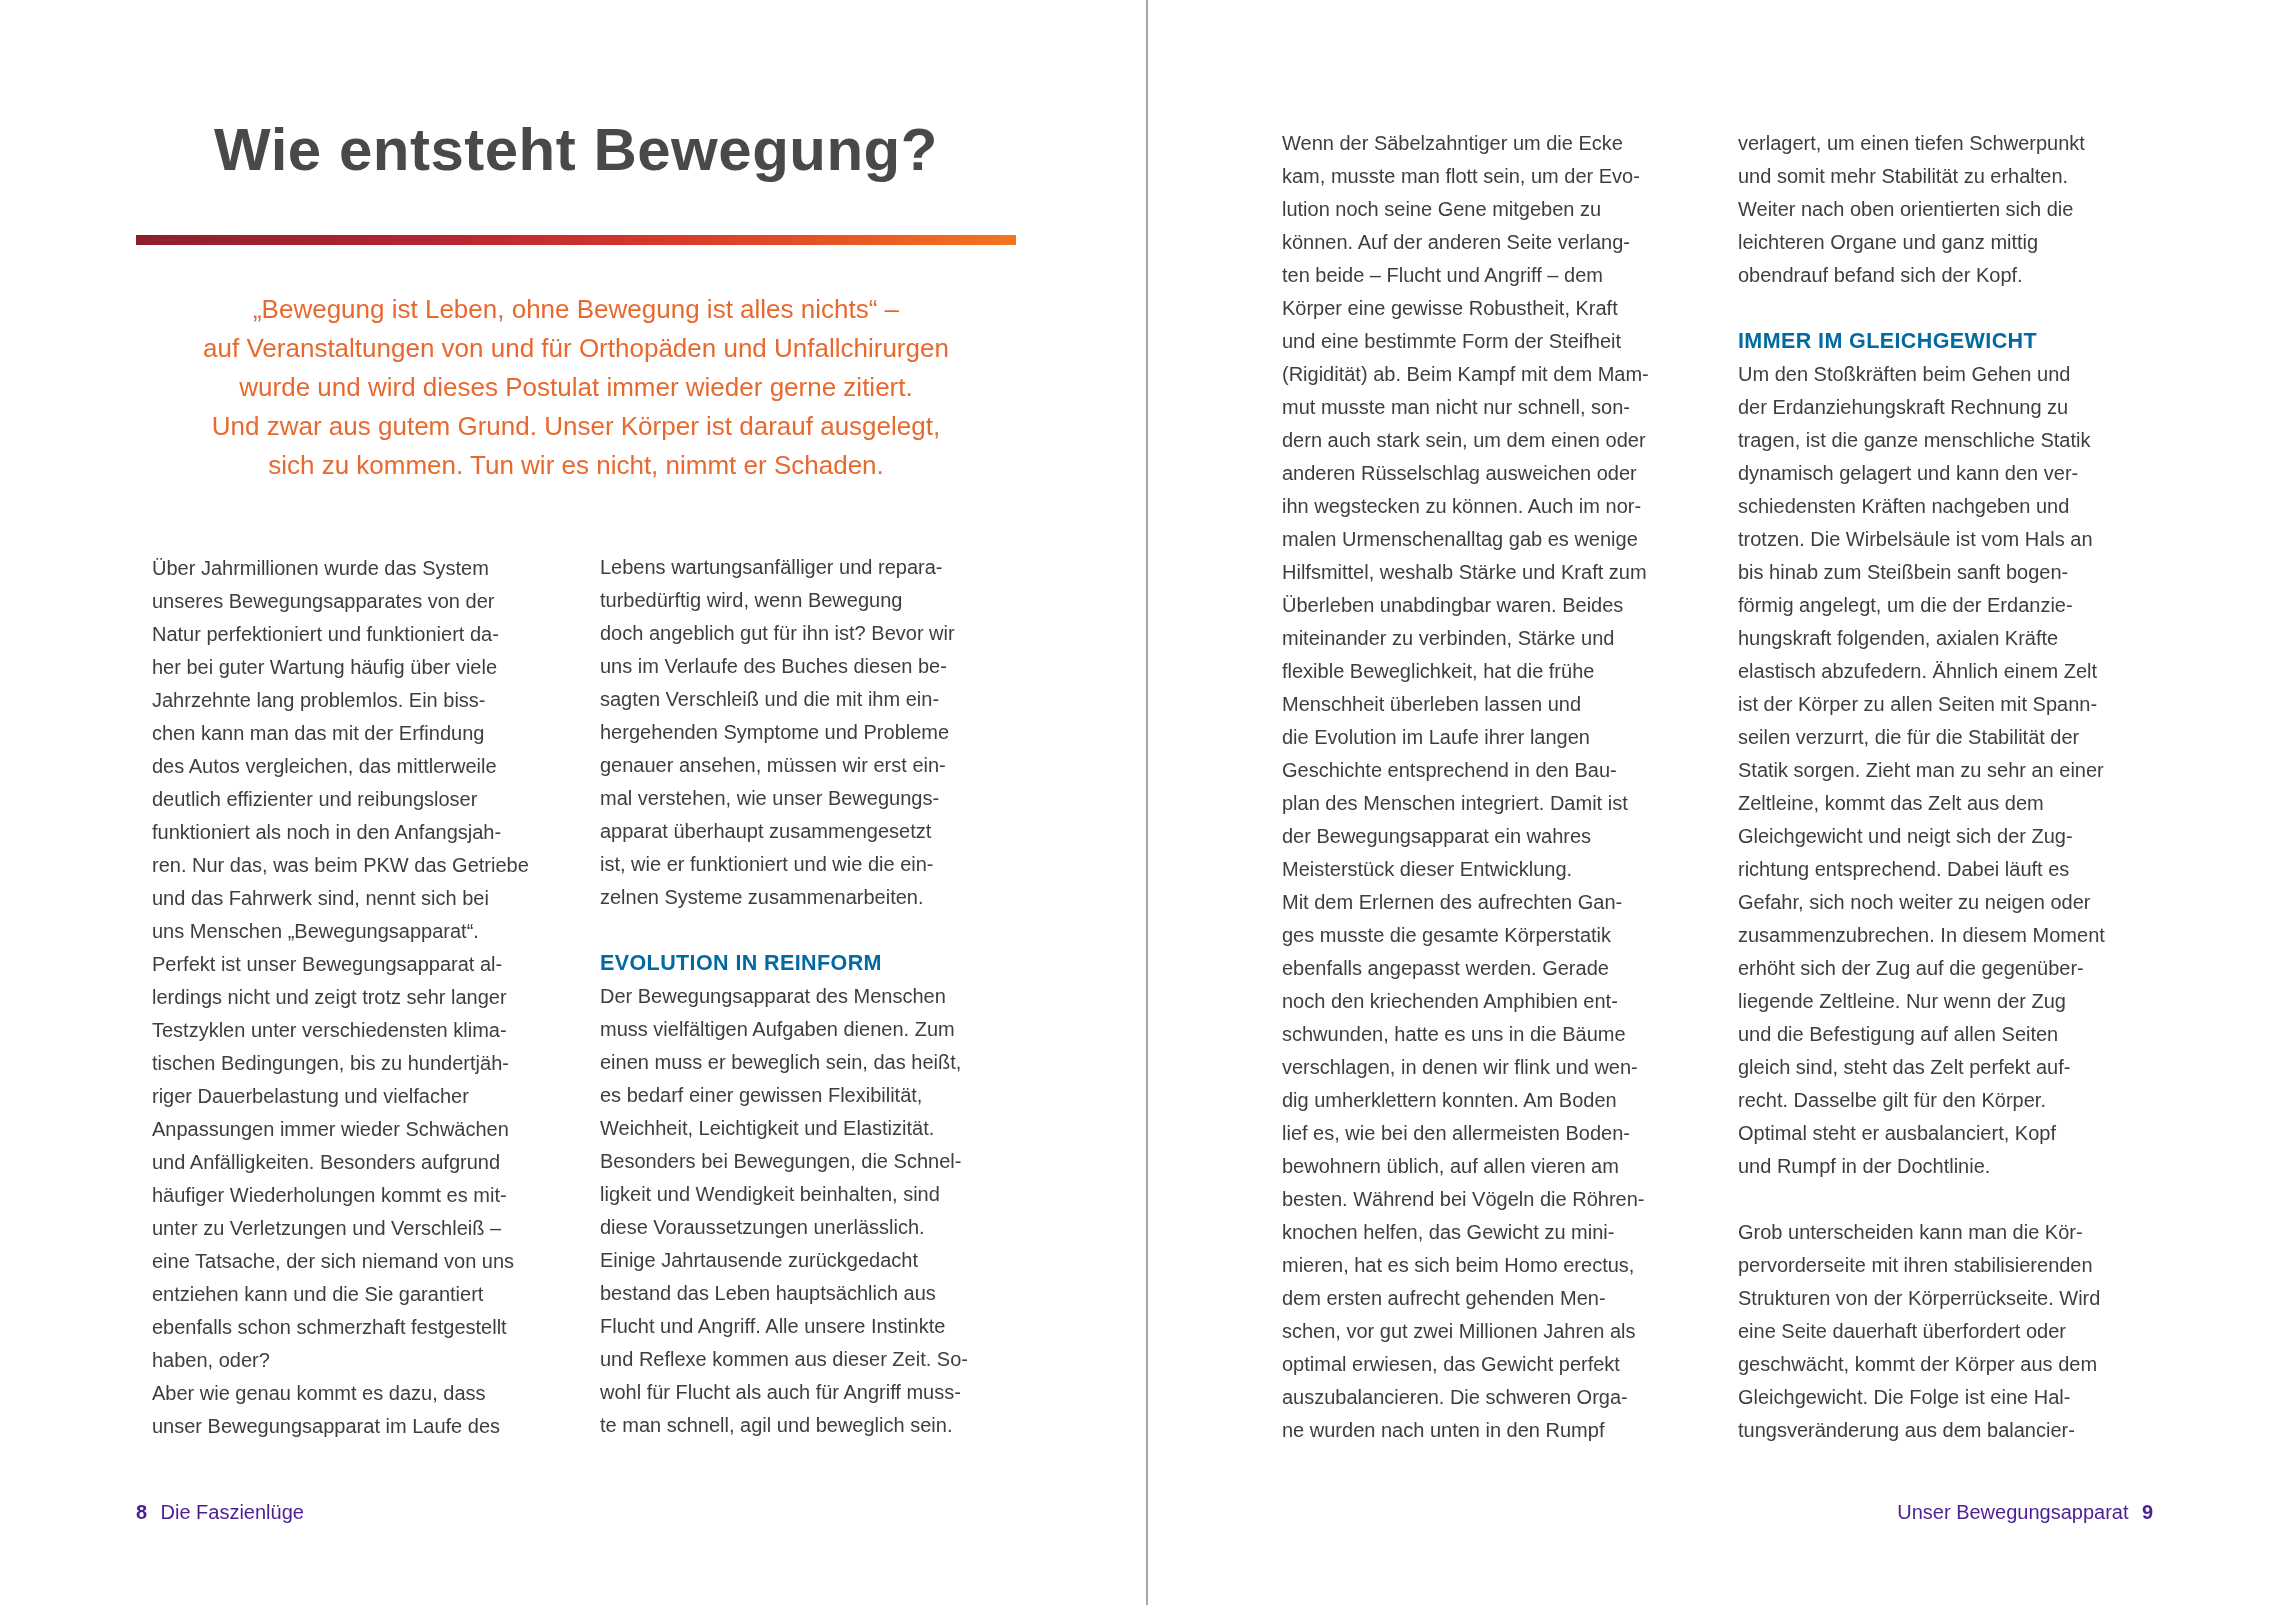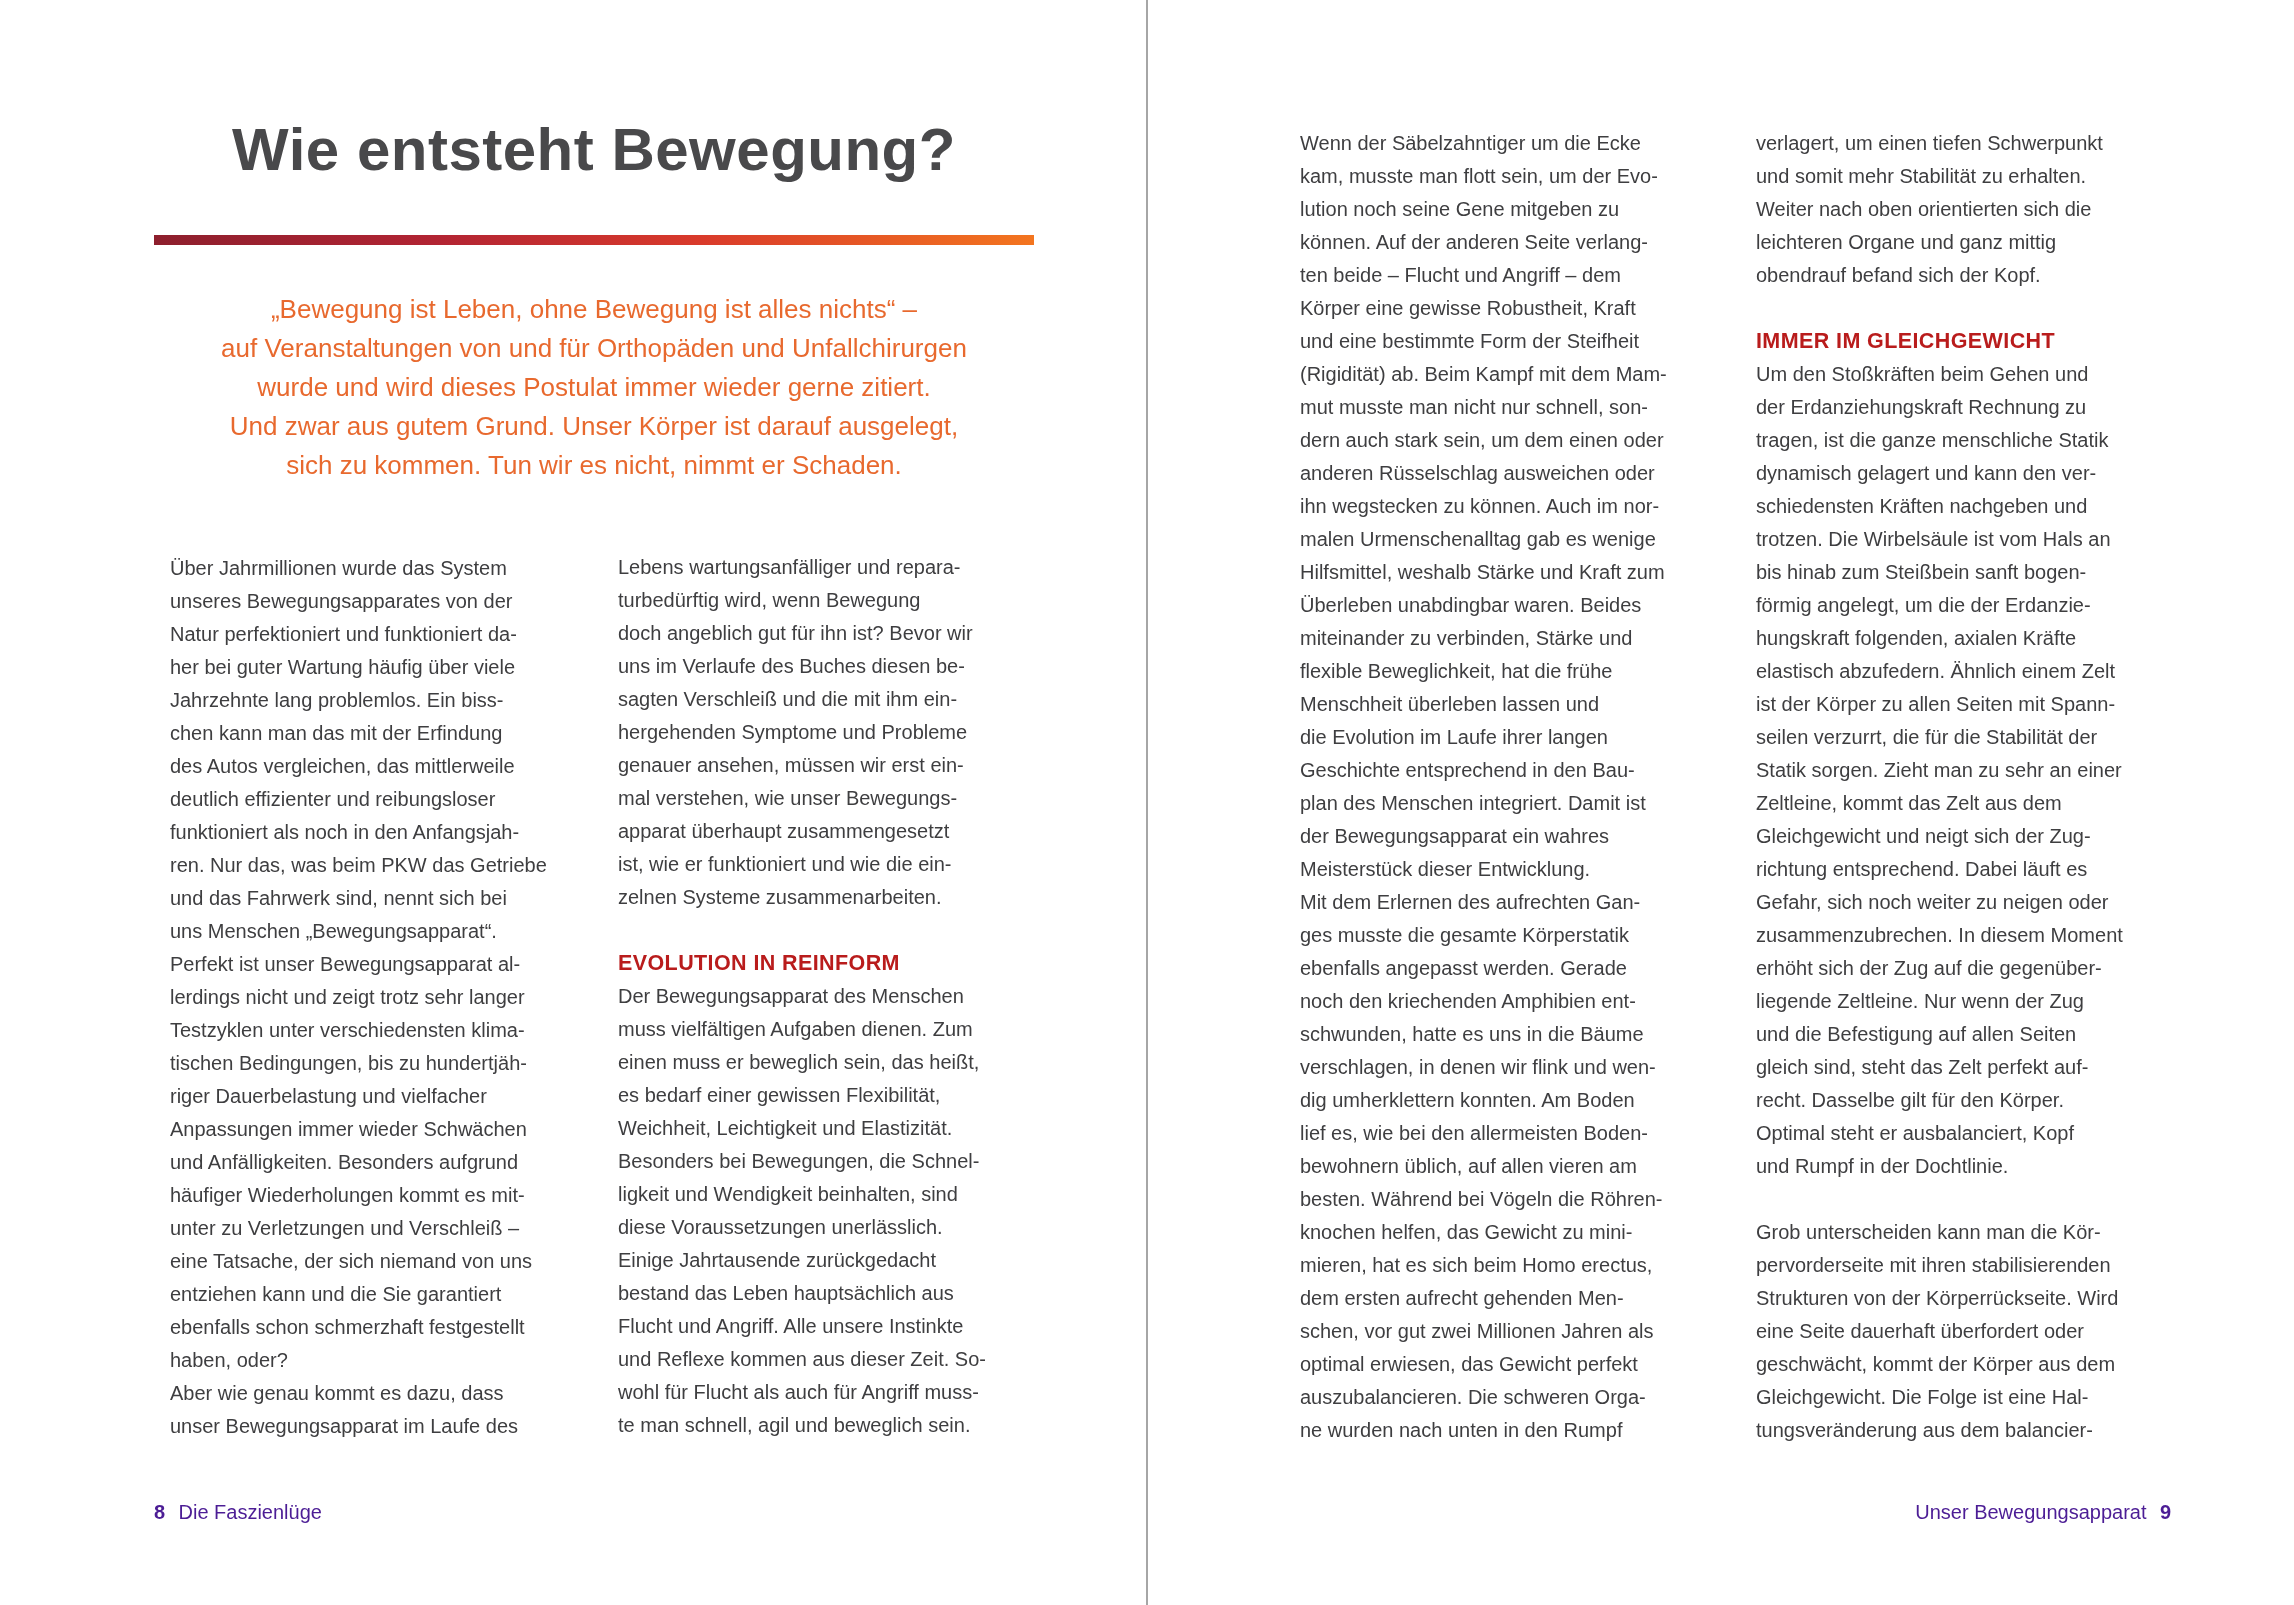--- a/index.html
+++ b/index.html
@@ -12,21 +12,21 @@
     overflow: hidden;
     color: #3e3e40;
   }
   .spread { position: absolute; inset: 0; }
   .gutter-divider {
     position: absolute;
     left: 1146px; top: 0;
     width: 1.9px; height: 1606px;
     background: #a6a6a6;
   }
-  .page { position: absolute; top: 0; height: 1242px; width: 1147px; margin-left: 18px; }
+  .page { position: absolute; top: 0; height: 1242px; width: 1147px; }
   .page-left  { left: 0; }
   .page-right { left: 1147px; }
 
   .chapter-title {
     position: absolute;
     left: 136px; top: 116px; width: 880px;
     margin: 0;
     text-align: center;
     font-size: 60px;
     line-height: 67px;
@@ -67,21 +67,21 @@
     color: #3e3e40;
     white-space: pre-line;
   }
   .para-gap { margin-top: 33px; }
   .subheading {
     margin: 32.5px 0 0 0;
     font-size: 21.5px;
     line-height: 33px;
     font-weight: 700;
     letter-spacing: 0.4px;
-    color: #b91c1c;
+    color: #0369a1;
     text-transform: uppercase;
   }
 
   .footer {
     position: absolute;
     top: 1501px;
     font-size: 20px;
     line-height: 23px;
     color: #4c1d95;
     white-space: nowrap;

